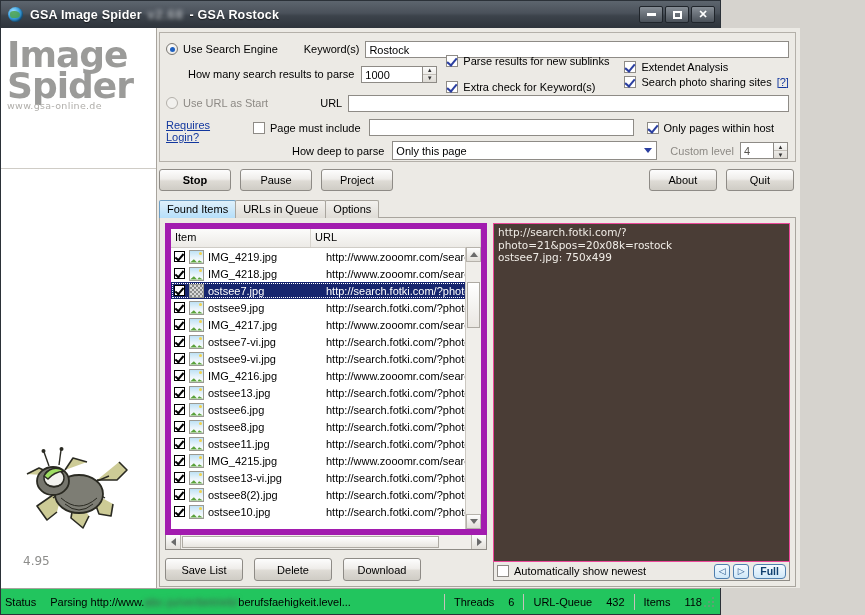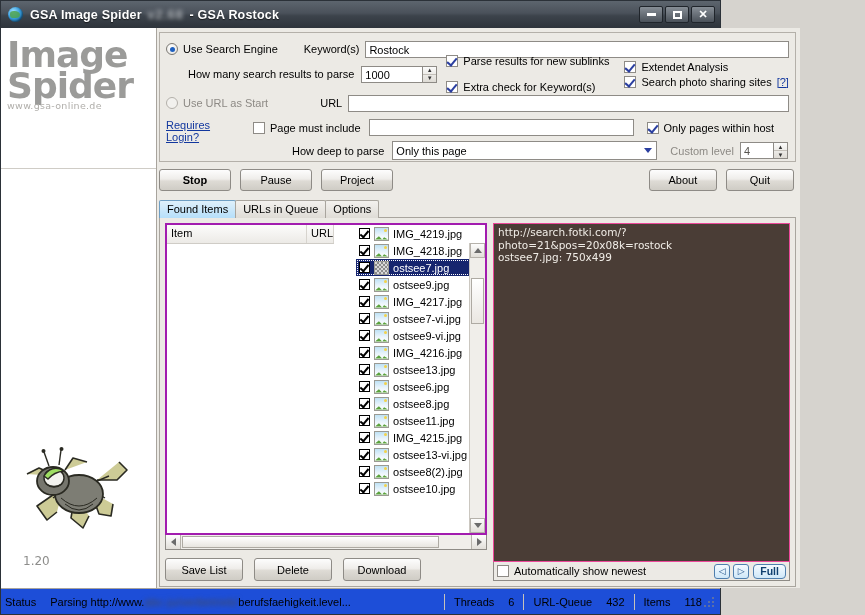--- a/index.html
+++ b/index.html
@@ -97,22 +97,22 @@
   .tabstrip{display:flex;margin:9px 0 0 2px;position:relative;z-index:2;}
   .tab{border:1px solid #a9a59e;border-bottom:none;padding:2px 7px 3px 7px;font-size:11px;
        background:linear-gradient(180deg,#f3f1ee,#dfdcd6);margin-right:-1px;
        border-radius:2px 2px 0 0;}
   .tab.active{background:linear-gradient(180deg,#dff0fb,#b6dffa);border-color:#6f9fc4;font-weight:normal;}
 
   
   .content{flex:1;border:1px solid #a9a59e;margin:0 4px 0 2px;background:#eceae5;
            display:flex;padding:5px;box-sizing:border-box;position:relative;top:-1px;}
   .listwrap{width:322px;flex:0 0 322px;display:flex;flex-direction:column;}
-  .listbox{flex:1;border:2px solid #a21caf;background:#fff;display:flex;flex-direction:row;
-           overflow:hidden;position:relative;gap:22px;}
+  .listbox{flex:1;border:6px solid #a21caf;background:#fff;display:flex;flex-direction:column;
+           overflow:hidden;position:relative;}
   .lhead{display:flex;height:18px;background:linear-gradient(180deg,#fcfcfb,#eceae6);
          border-bottom:1px solid #cfccc6;font-size:11px;flex:0 0 auto;}
   .lhead div{padding:2px 0 0 4px;box-sizing:border-box;border-right:1px solid #d7d4ce;height:18px;}
   .lh-item{width:140px;}
   .lh-url{flex:1;}
   .rows{flex:1;overflow:hidden;position:relative;}
   .lrow{display:flex;align-items:center;height:17px;font-size:11px;padding-left:3px;box-sizing:border-box;}
   .lrow.sel{background:#16256e;color:#fff;outline:1px dotted #fff;outline-offset:-2px;}
   .rcb{width:11px;height:11px;border:1.5px solid #000;background:#fff;box-sizing:border-box;
        position:relative;flex:0 0 auto;}
@@ -161,21 +161,21 @@
          padding:0 3px;box-sizing:border-box;}
   .pvbar .lbl{font-size:11px;}
   .navbtn{width:16px;height:15px;border:1px solid #4f7fae;border-radius:3px;
           background:linear-gradient(180deg,#f4fbff,#cfe7f8);display:flex;align-items:center;justify-content:center;
           color:#1d4f86;font-size:9px;margin-left:3px;box-sizing:border-box;}
   .fullbtn{height:15px;border:1px solid #4f7fae;border-radius:4px;
            background:linear-gradient(180deg,#f4fbff,#cfe7f8);display:flex;align-items:center;justify-content:center;
            color:#10406f;font-size:10.5px;padding:4px 6px;margin-left:4px;box-sizing:border-box;font-weight:bold;}
 
   
-  .statusbar{height:26px;border-top:1px solid #a8a49d;background:#1d4ed8;display:flex;align-items:center;
+  .statusbar{height:26px;border-top:1px solid #a8a49d;background:#22c55e;display:flex;align-items:center;
              font-size:11px;box-sizing:border-box;padding:0 4px;}
   .sb-cell{display:flex;align-items:center;height:18px;}
   .sb-sep{width:1px;height:16px;background:#c6c2bb;margin:0 9px;}
   .sb-blur{display:inline-block;filter:blur(2.4px);color:#4a4a4a;letter-spacing:.5px;}
   .grip{margin-left:auto;width:14px;height:14px;position:relative;opacity:.55;}
   .grip i{position:absolute;width:2px;height:2px;background:#8d8a84;}
 </style>
 </head>
 <body>
 
@@ -233,21 +233,21 @@
           <ellipse cx="41" cy="42" rx="10" ry="9" fill="#f2f2ee" stroke="#2a2a22" stroke-width="1.4"></ellipse>
           <path d="M31 40 q8 -12 20 -5 q-10 1 -16 8 z" fill="#9ede63" stroke="#2a2a22" stroke-width="1.3"></path>
           <path d="M33 48 q8 5 16 0" fill="none" stroke="#2a2a22" stroke-width="1.3"></path>
           <g stroke="#2a2a22" stroke-width="1.4" fill="none">
             <path d="M36 30 L31 16"></path>
               <path d="M46 29 L48 14"></path>
           </g>
           <circle cx="30.5" cy="15" r="2" fill="#2a2a22"></circle>
             <circle cx="48.5" cy="13" r="2" fill="#2a2a22"></circle>
         </svg>
-        <div class="ver">1.20</div>
+        <div class="ver">4.95</div>
       </div>
     </div>
 
     <div class="rightcol">
 
       <div class="settings">
 
         <div class="row" style="height:20px;">
           <div class="radio on"></div>
           <span class="lbl">Use Search Engine</span>

